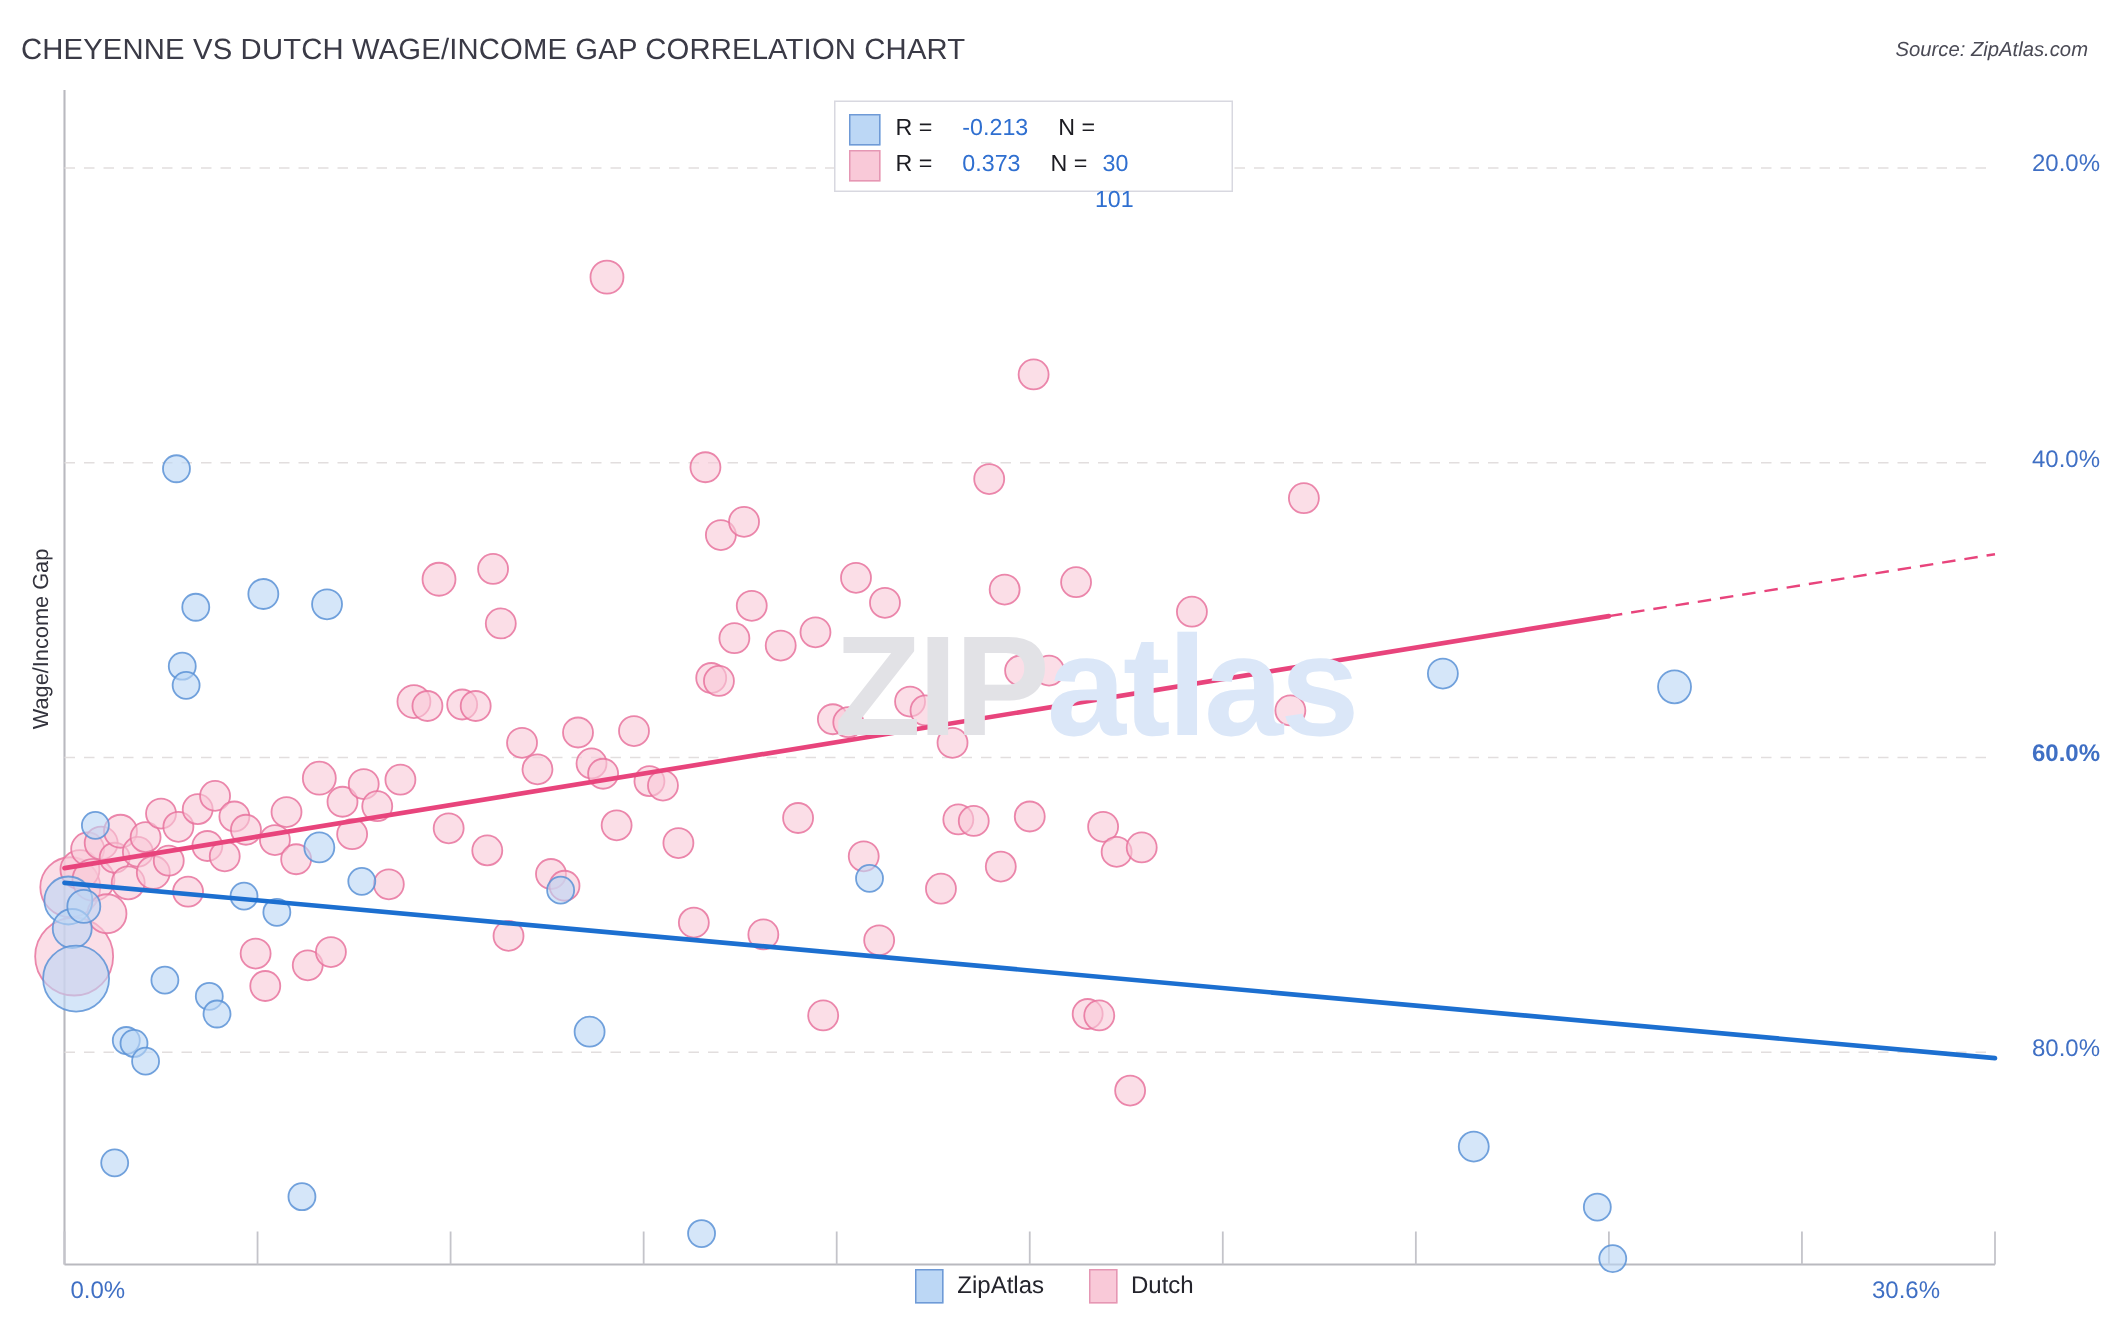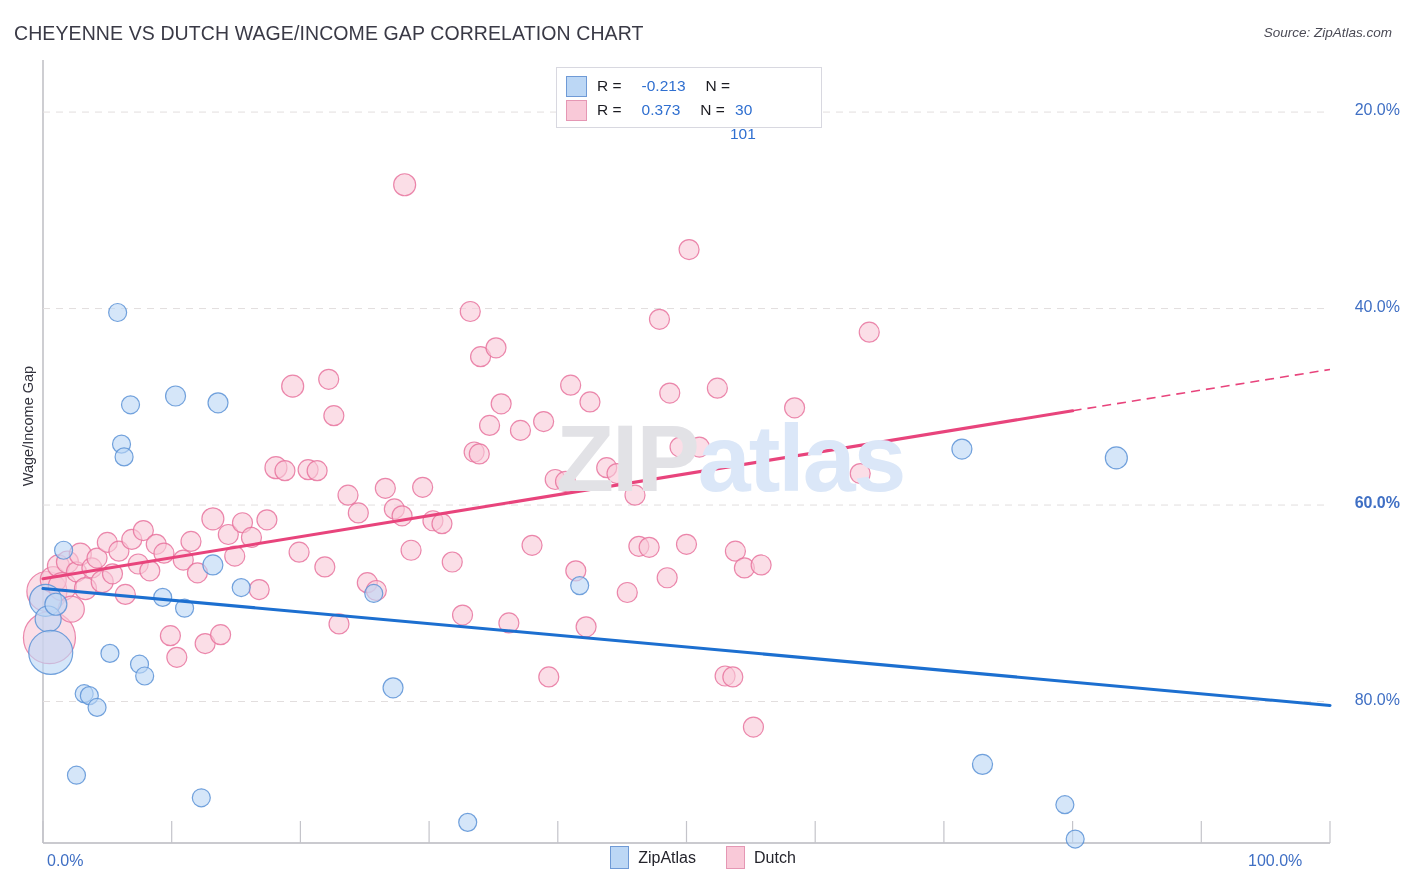--- a/index.html
+++ b/index.html
@@ -214,21 +214,21 @@
   </div>
 
   <div id="yticks">
       <div class="ytick" style="top: 690.529px;">80.0%</div>
       <div class="ytick" style="top: 494.043px; font-weight: bold;">60.0%</div>
       <div class="ytick" style="top: 297.556px;">40.0%</div>
       <div class="ytick" style="top: 101.069px;">20.0%</div>
     </div>
   <div id="xticks">
       <div class="xtick" style="left: 47px;">0.0%</div>
-      <div class="xtick" style="left: 1248px;">100.0%</div>
+      <div class="xtick" style="left: 1248px;">30.6%</div>
     </div>
 
   <div id="legend-box">
     <div class="lrow">
       <span class="swatch"></span>
       <span>R =</span>
       <span class="rv">-0.213</span>
       <span class="nlab">N =</span>
       <span class="nv">30</span>
     </div>

